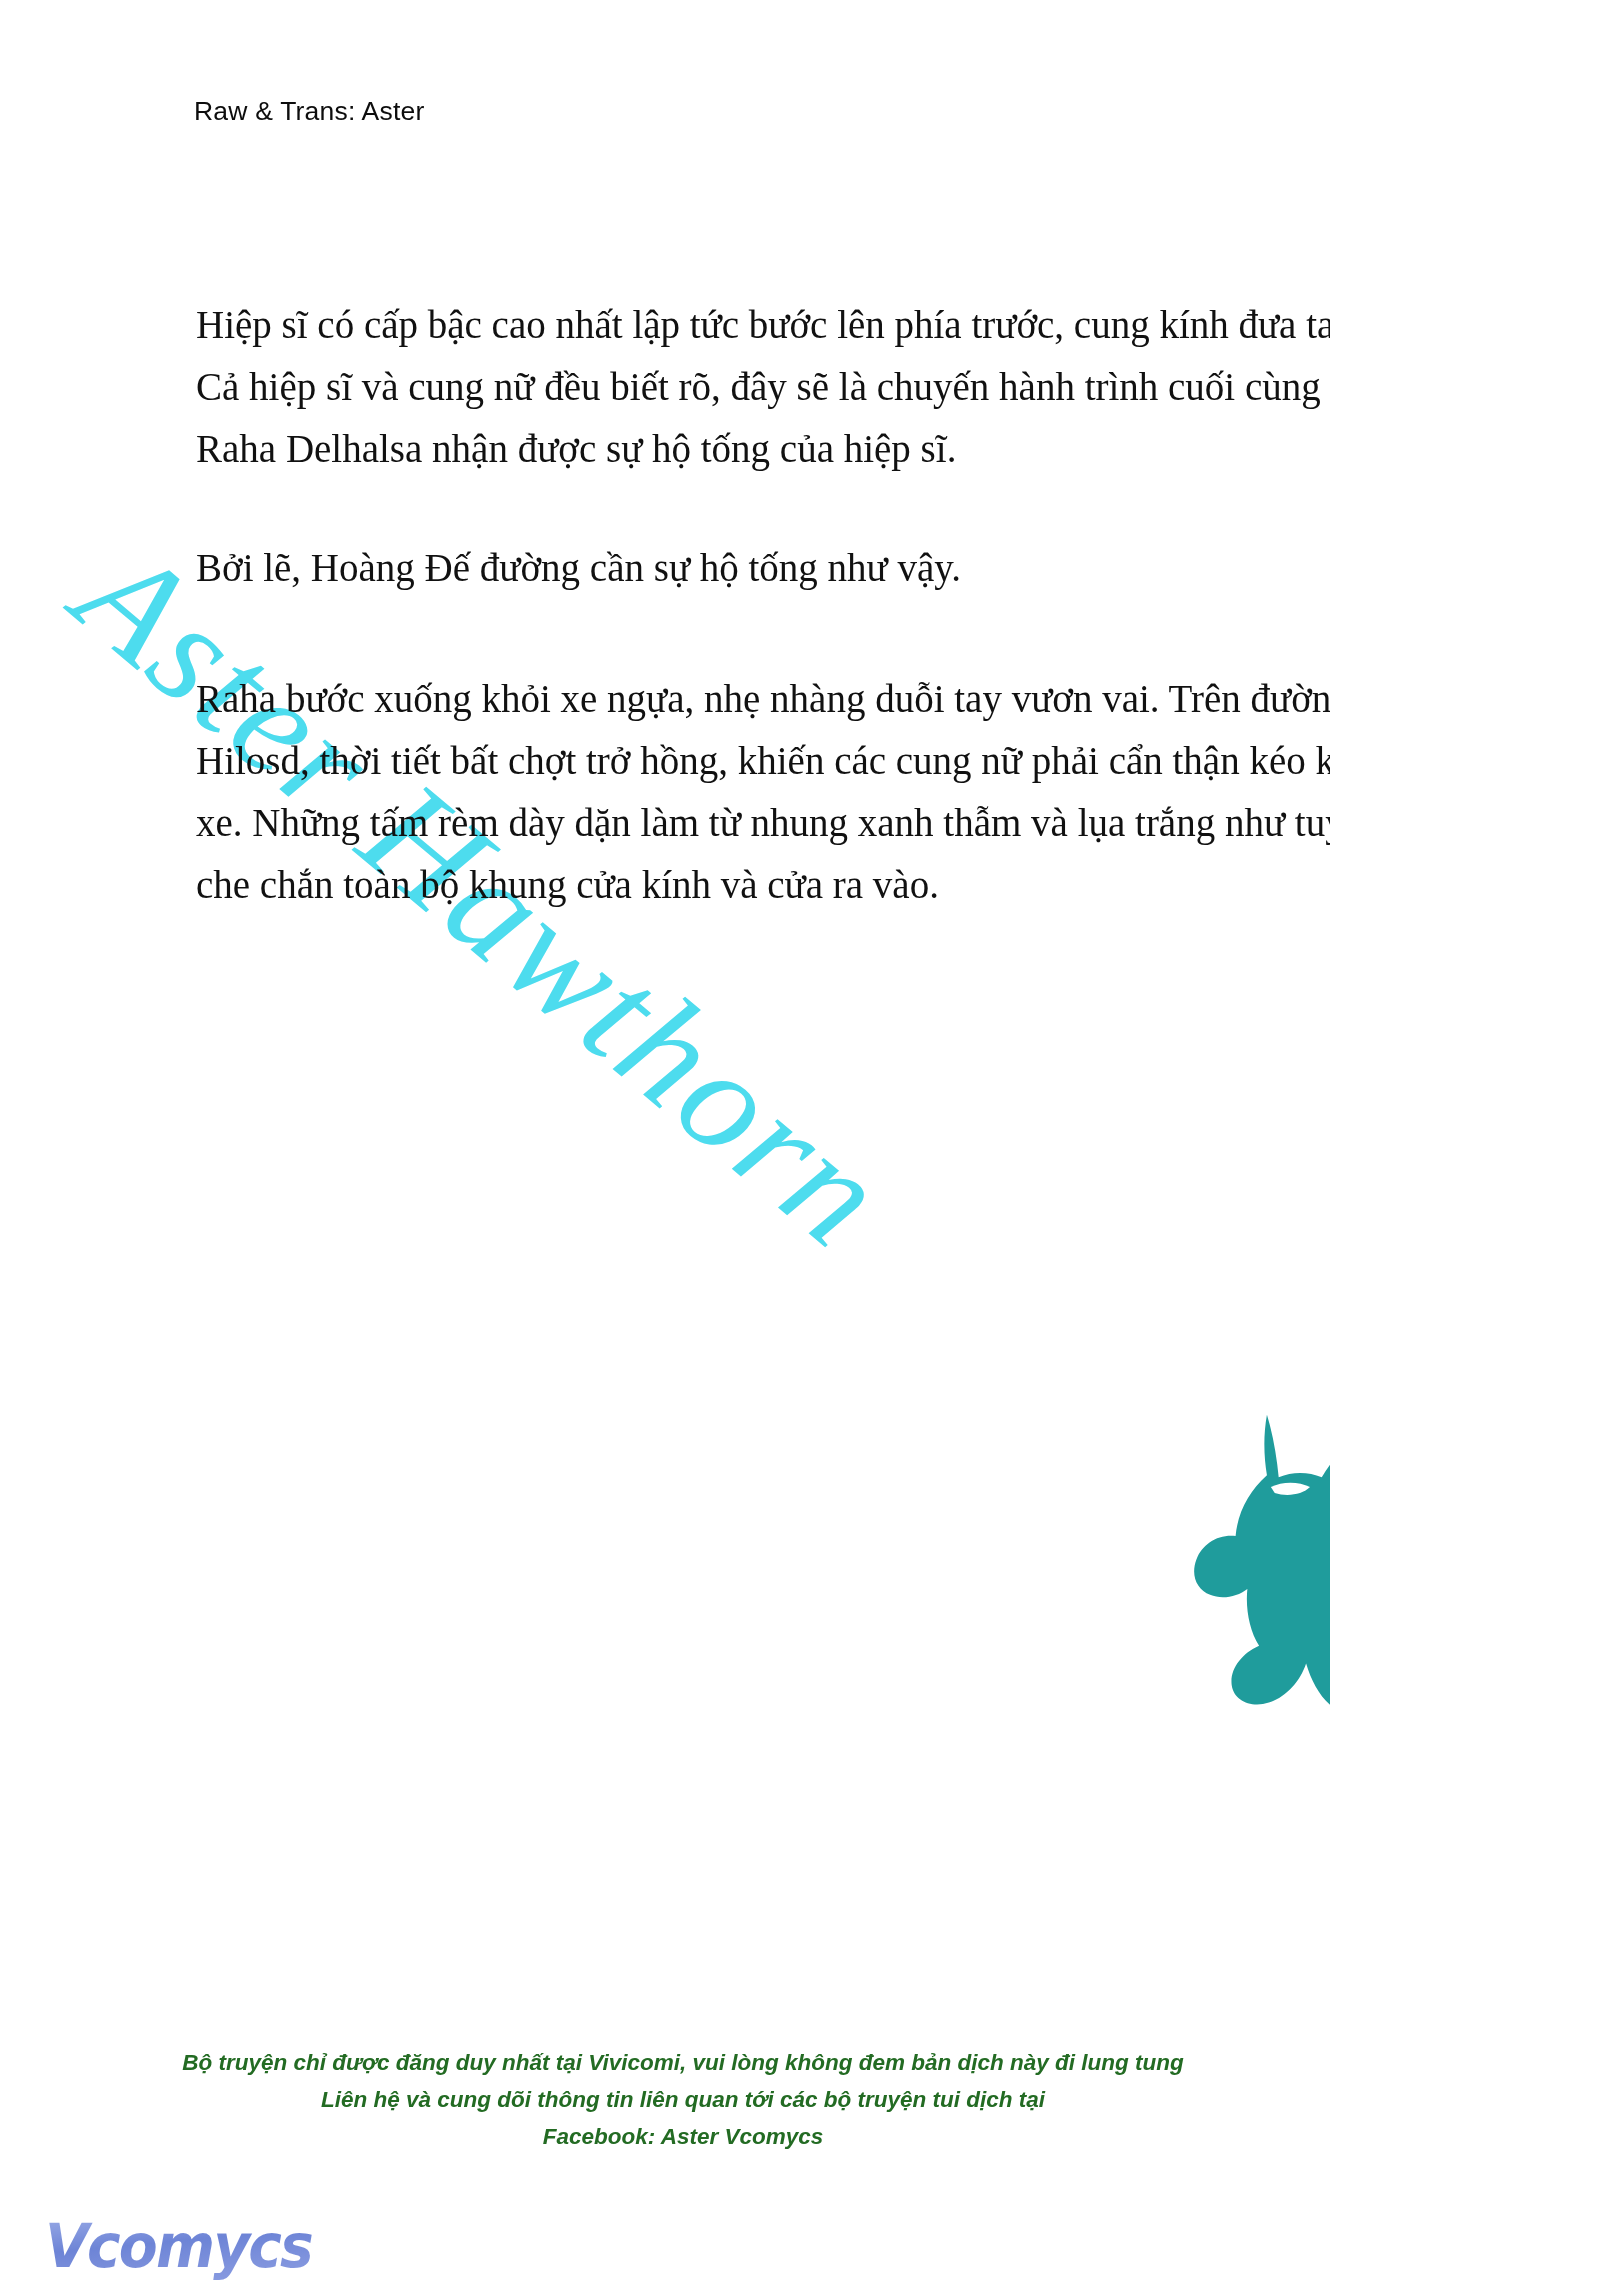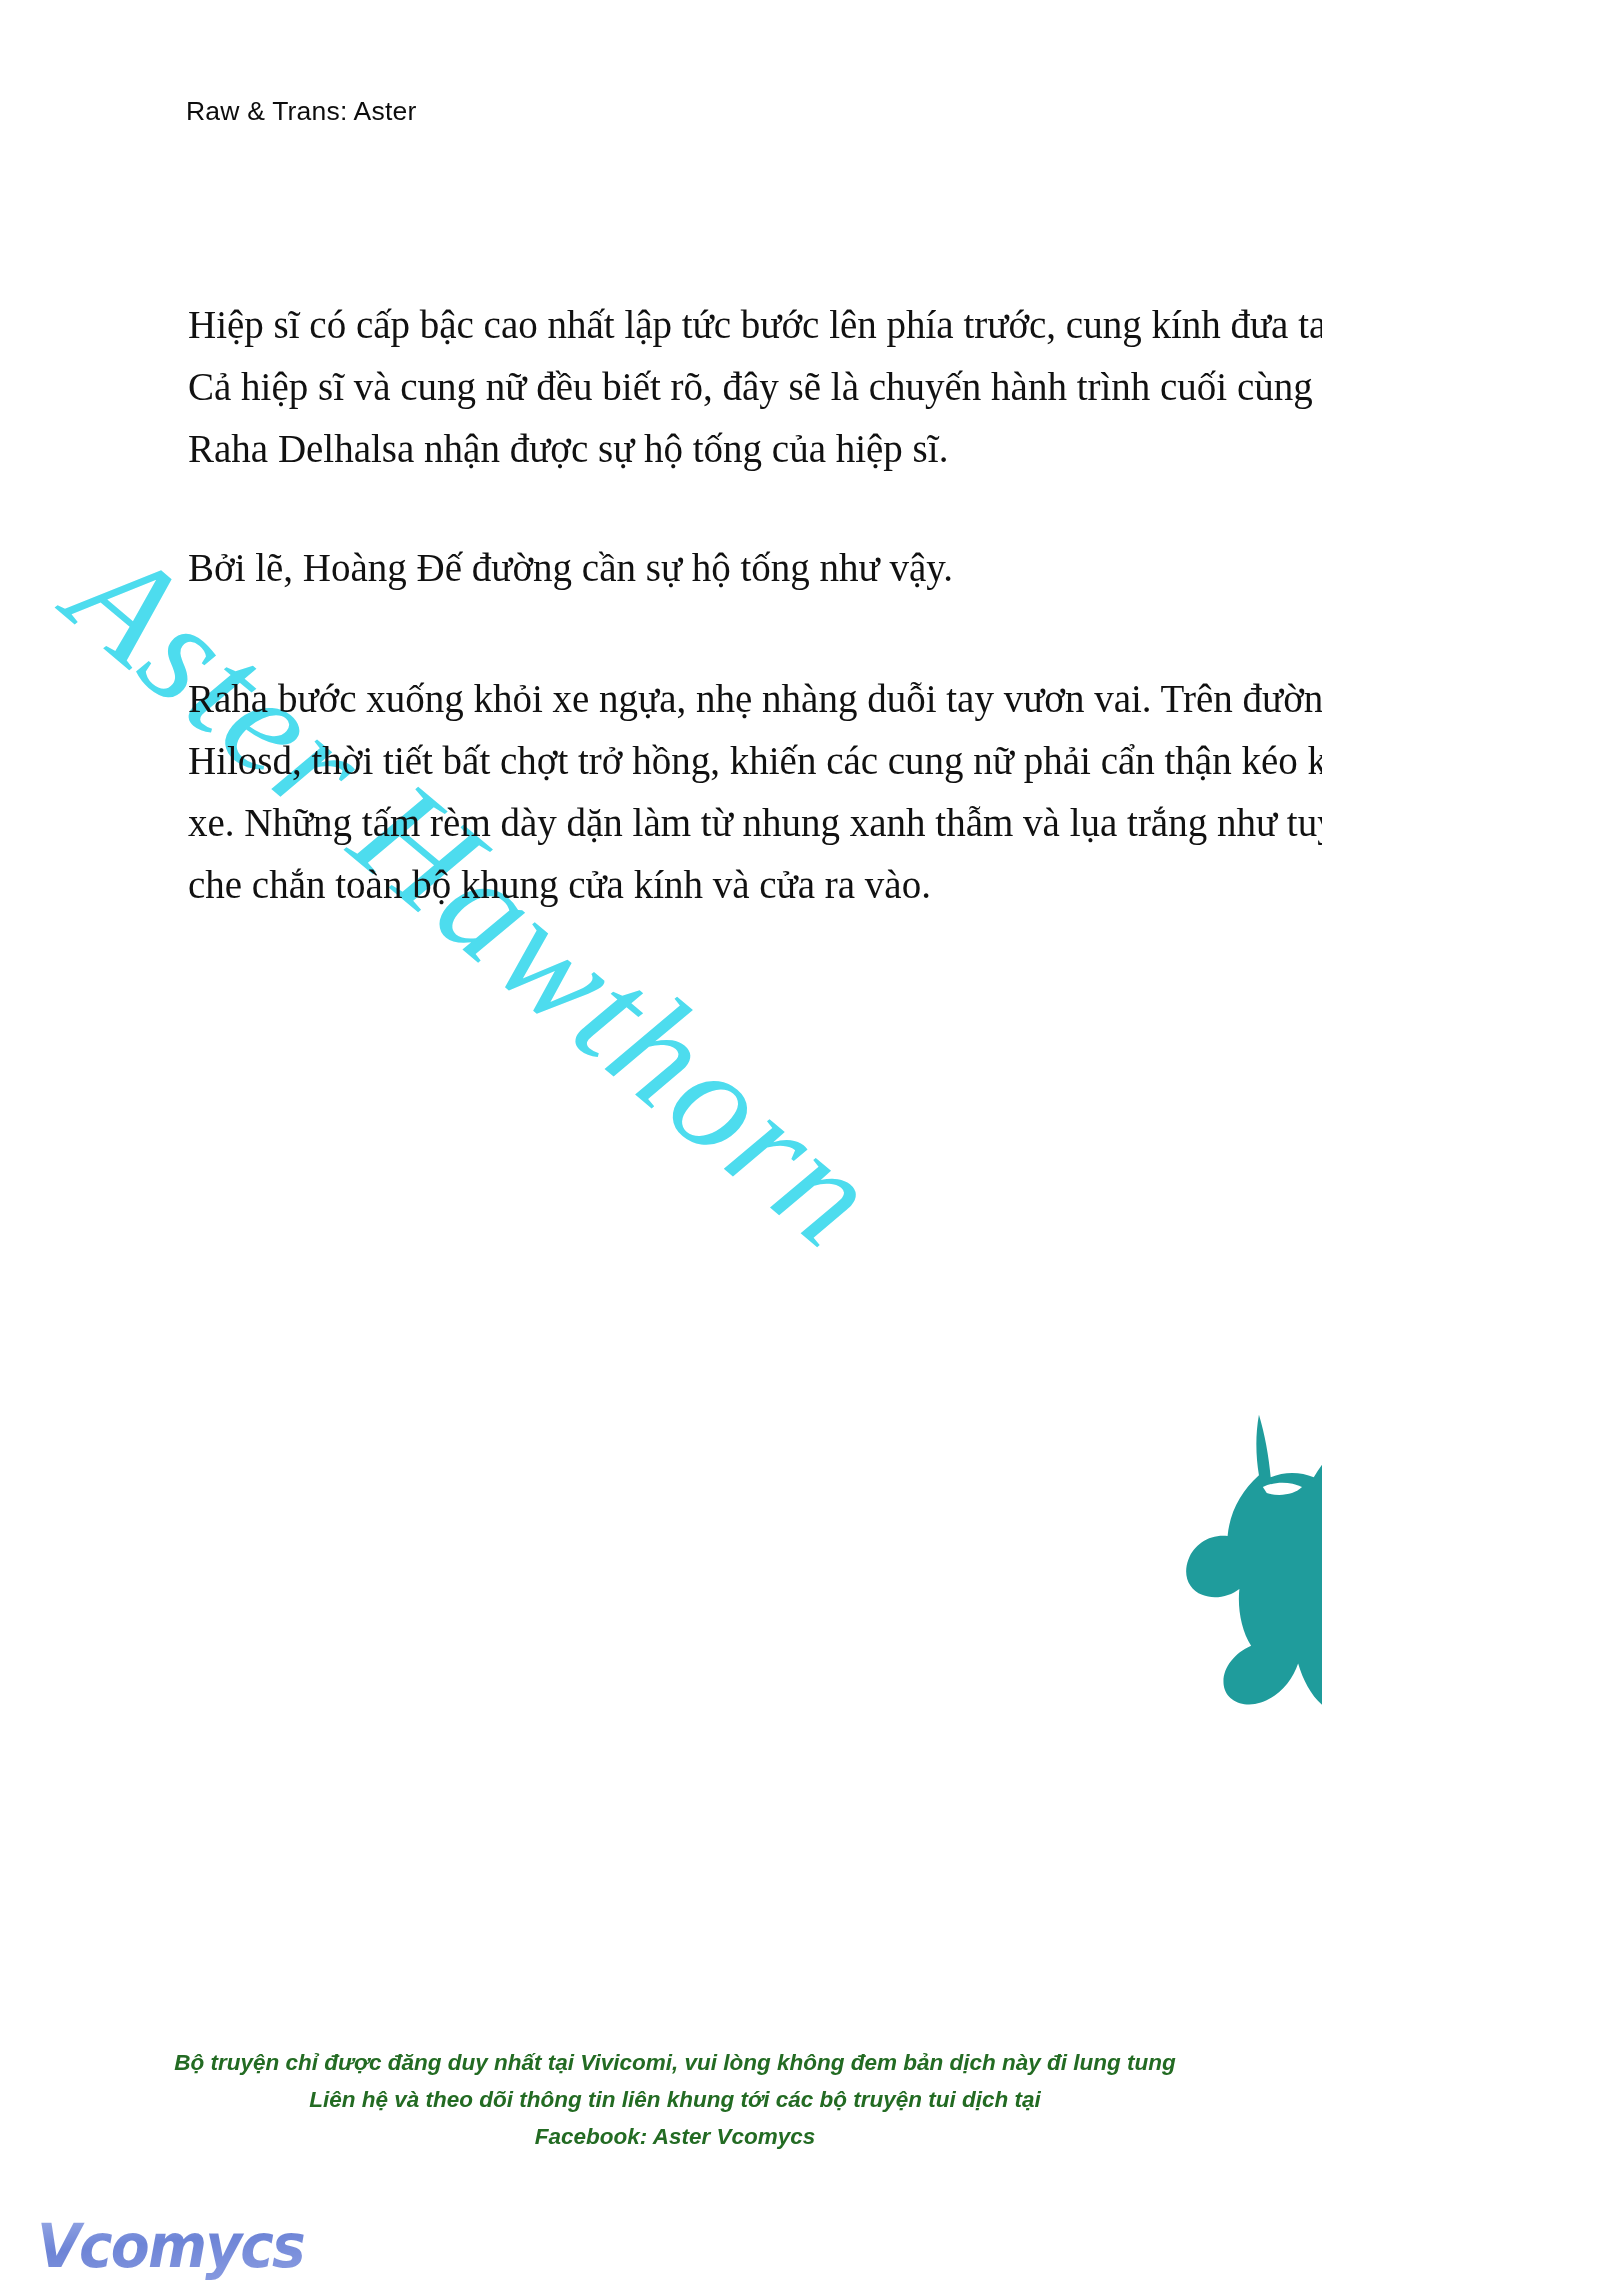--- a/index.html
+++ b/index.html
@@ -10,20 +10,21 @@
   body {
     font-family: "Liberation Serif", "DejaVu Serif", serif;
   }
   .page {
     position: relative;
     width: 1322px;
     height: 2293px;
     background: #ffffff;
     overflow: hidden;
     box-sizing: border-box;
+    margin-left: 8px;
   }
 
   
   .header {
     position: absolute;
     top: 96px;
     left: 186px;
     font-family: "Liberation Sans", "DejaVu Sans", sans-serif;
     font-size: 26.5px;
     color: #0d0d0d;
@@ -161,21 +162,21 @@
   </svg>
 
   <div class="content">
     <p class="para">Hiệp sĩ có cấp bậc cao nhất lập tức bước lên phía trước, cung kính đưa tay ra. Cả hiệp sĩ và cung nữ đều biết rõ, đây sẽ là chuyến hành trình cuối cùng mà Raha Delhalsa nhận được sự hộ tống của hiệp sĩ.</p>
     <p class="para tight">Bởi lẽ, Hoàng Đế đường cần sự hộ tống như vậy.</p>
     <p class="para">Raha bước xuống khỏi xe ngựa, nhẹ nhàng duỗi tay vươn vai. Trên đường đến Hilosd, thời tiết bất chợt trở hồng, khiến các cung nữ phải cẩn thận kéo kín rèm xe. Những tấm rèm dày dặn làm từ nhung xanh thẫm và lụa trắng như tuyết đã che chắn toàn bộ khung cửa kính và cửa ra vào.</p>
   </div>
 
   <div class="footer-note">
     <div class="footer-line">Bộ truyện chỉ được đăng duy nhất tại Vivicomi, vui lòng không đem bản dịch này đi lung tung</div>
-    <div class="footer-line">Liên hệ và theo dõi thông tin liên khung tới các bộ truyện tui dịch tại</div>
+    <div class="footer-line">Liên hệ và cung dõi thông tin liên quan tới các bộ truyện tui dịch tại</div>
     <div class="footer-line">Facebook: Aster Vcomycs</div>
   </div>
 
   <div class="logo">
     <span class="logo-text">Vcomycs</span>
   </div>
 
 </div>
 
 

